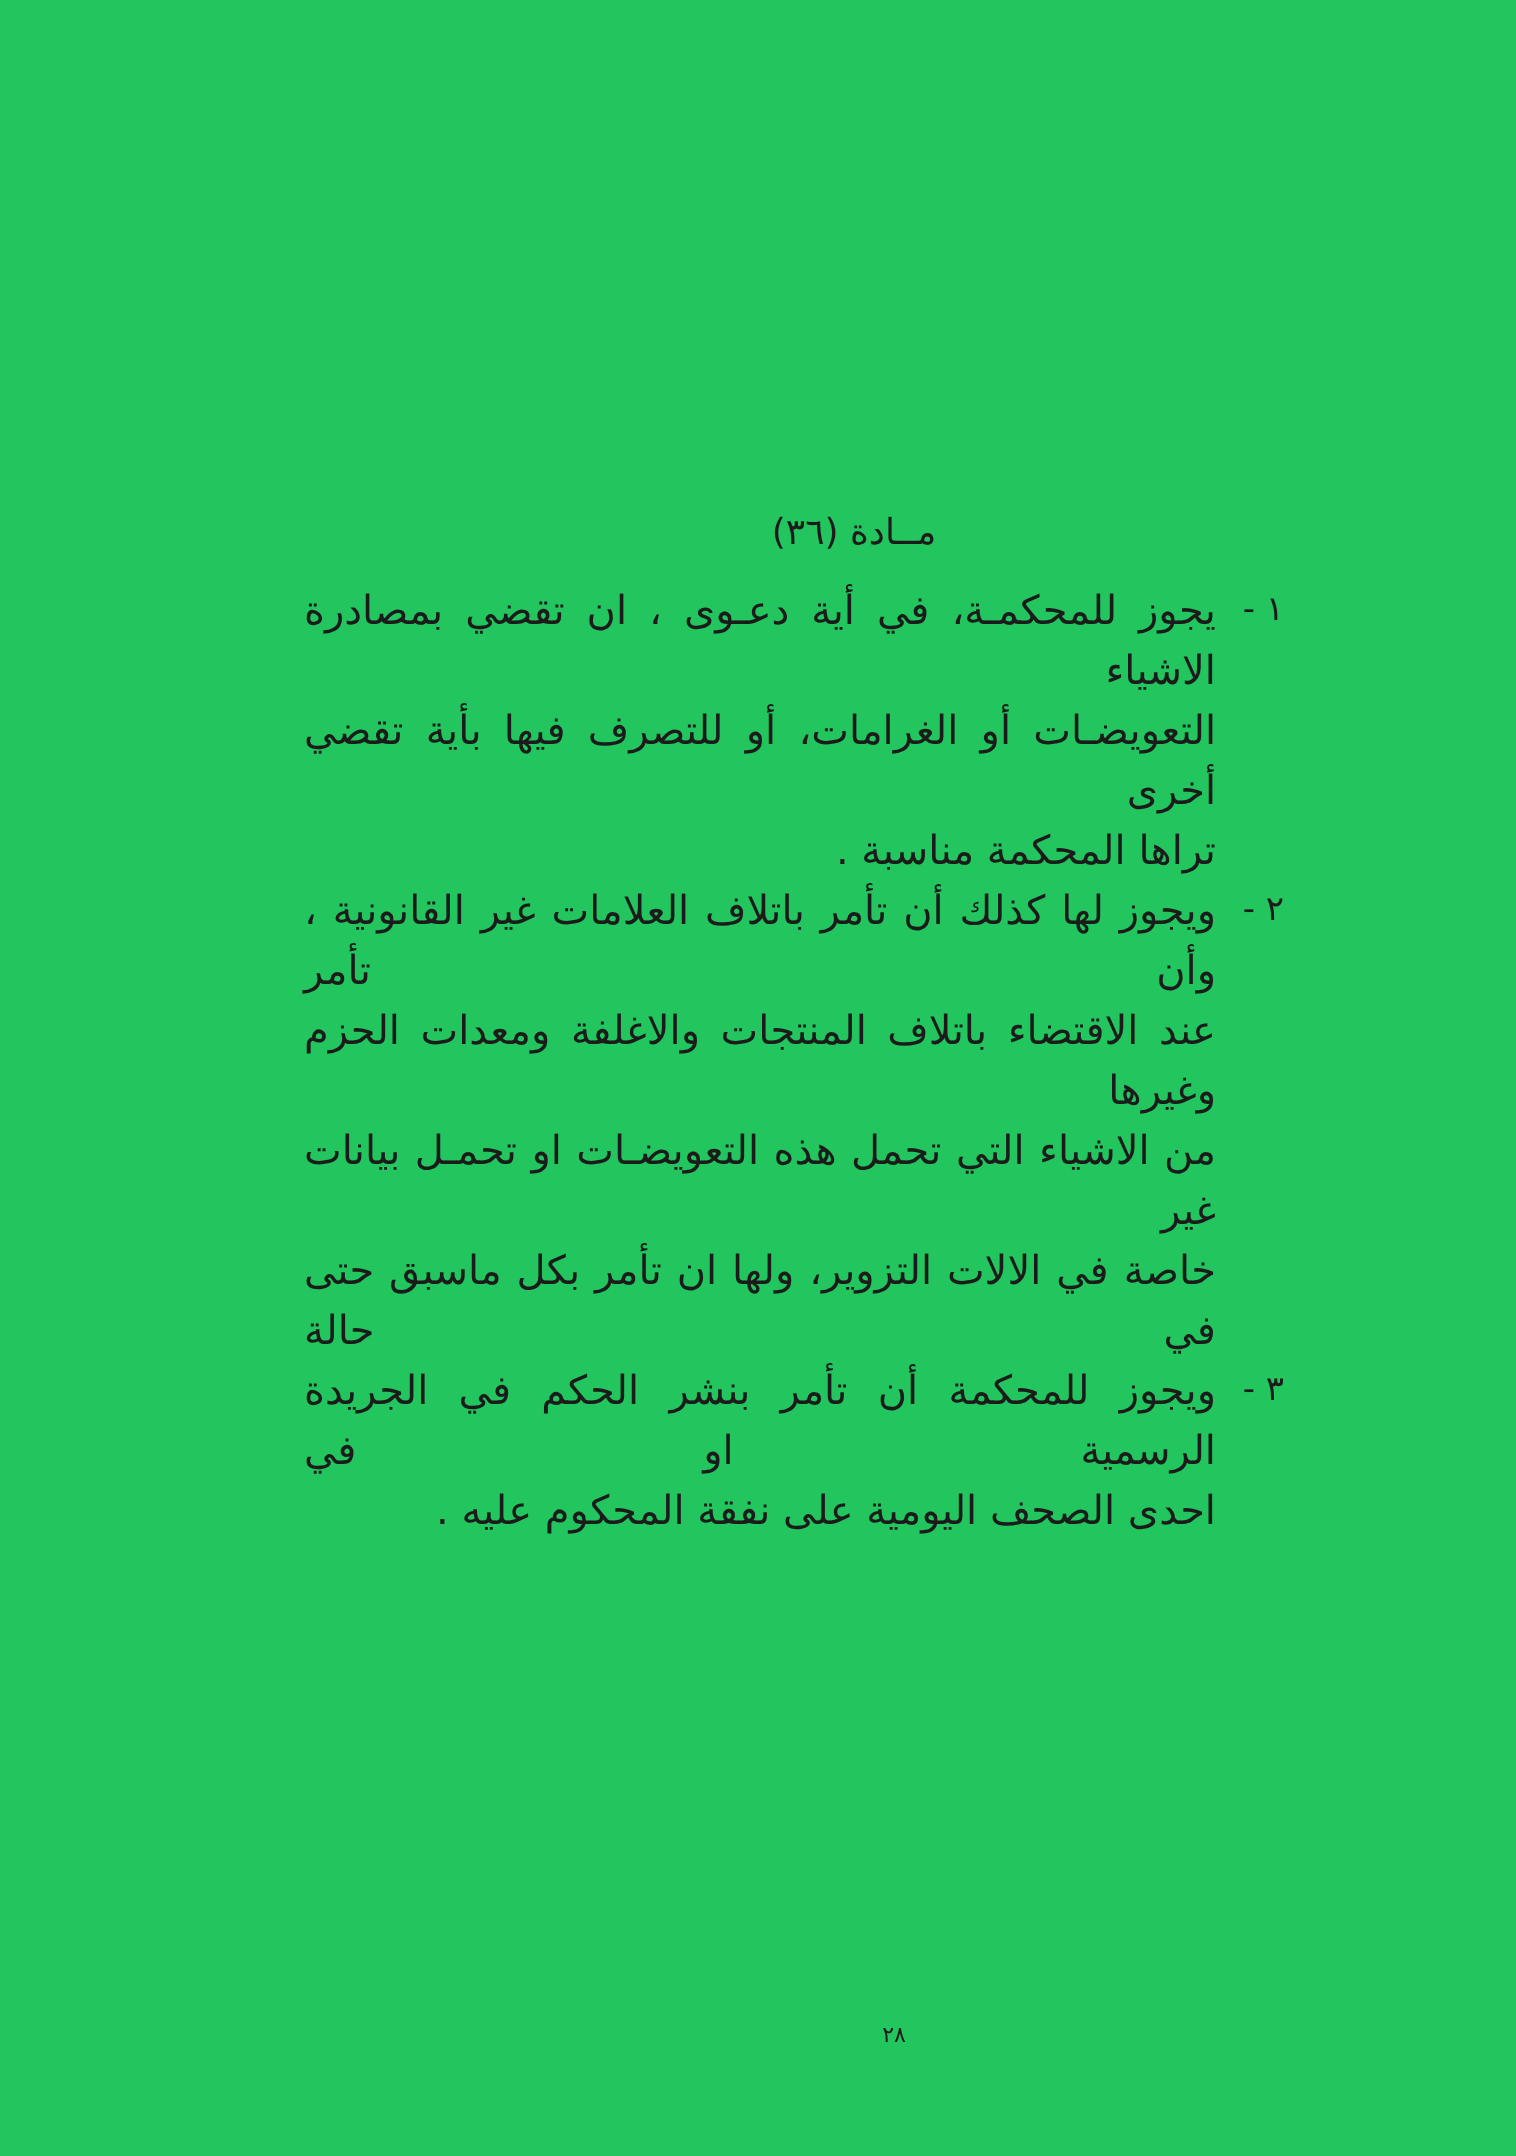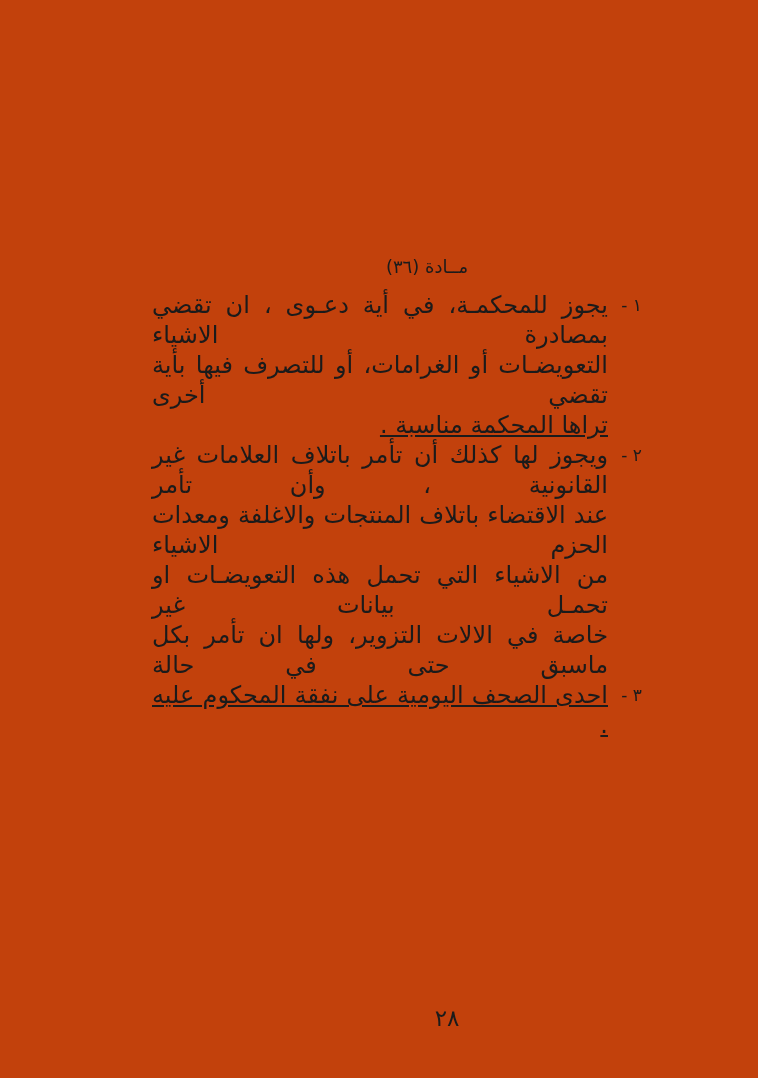--- a/index.html
+++ b/index.html
@@ -4,21 +4,21 @@
 <style>
   html, body {
     margin: 0;
     padding: 0;
     background: #ffffff;
   }
   .page {
     position: relative;
     width: 758px;
     height: 1078px;
-    background: #c2410c;
+    background: #22c55e;
     overflow: hidden;
     direction: rtl;
     font-family: "DejaVu Sans", sans-serif;
     color: #1b1b1b;
   }
   .content {
     position: absolute;
     top: 252px;
     right: 116px;
     width: 490px;
@@ -39,39 +39,38 @@
     flex: 0 0 34px;
     width: 34px;
     font-size: 17px;
     line-height: 30px;
     white-space: nowrap;
     text-align: right;
   }
   .item-body {
     flex: 1 1 auto;
     min-width: 0;
-    font-size: 24px;
+    font-size: 20px;
   }
   .line {
     line-height: 30px;
     text-align: justify;
     text-align-last: justify;
   }
   .line.last {
     text-align: justify;
     text-align-last: right;
-    text-decoration: underline;
   }
   .page-number {
     position: absolute;
     top: 1006px;
     left: 397px;
     width: 100px;
     text-align: center;
-    font-size: 23px;
+    font-size: 11px;
     line-height: 24px;
     letter-spacing: 4px;
     color: #1b1b1b;
   }
 </style>
 </head>
 <body>
 
 <div class="page">
   <div class="content">
@@ -82,27 +81,28 @@
           <div class="item-body">
             <div class="line">يجوز للمحكمـة، في أية دعـوى ، ان تقضي بمصادرة الاشياء</div>
             <div class="line">التعويضـات أو الغرامات، أو للتصرف فيها بأية تقضي أخرى</div>
             <div class="line last">تراها المحكمة مناسبة .</div>
           </div>
         </div>
         <div class="item">
           <div class="marker">٢ -</div>
           <div class="item-body">
             <div class="line">ويجوز لها كذلك أن تأمر باتلاف العلامات غير القانونية ، وأن تأمر</div>
-            <div class="line">عند الاقتضاء باتلاف المنتجات والاغلفة ومعدات الحزم الاشياء</div>
+            <div class="line">عند الاقتضاء باتلاف المنتجات والاغلفة ومعدات الحزم وغيرها</div>
             <div class="line">من الاشياء التي تحمل هذه التعويضـات او تحمـل بيانات غير</div>
             <div class="line">خاصة في الالات التزوير، ولها ان تأمر بكل ماسبق حتى في حالة</div>
           </div>
         </div>
         <div class="item">
           <div class="marker">٣ -</div>
           <div class="item-body">
+            <div class="line">ويجوز للمحكمة أن تأمر بنشر الحكم في الجريدة الرسمية او في</div>
             <div class="line last">احدى الصحف اليومية على نفقة المحكوم عليه .</div>
           </div>
         </div>
       </div>
   </div>
   <div class="page-number">٢٨</div>
 </div>
 
 </body></html>

